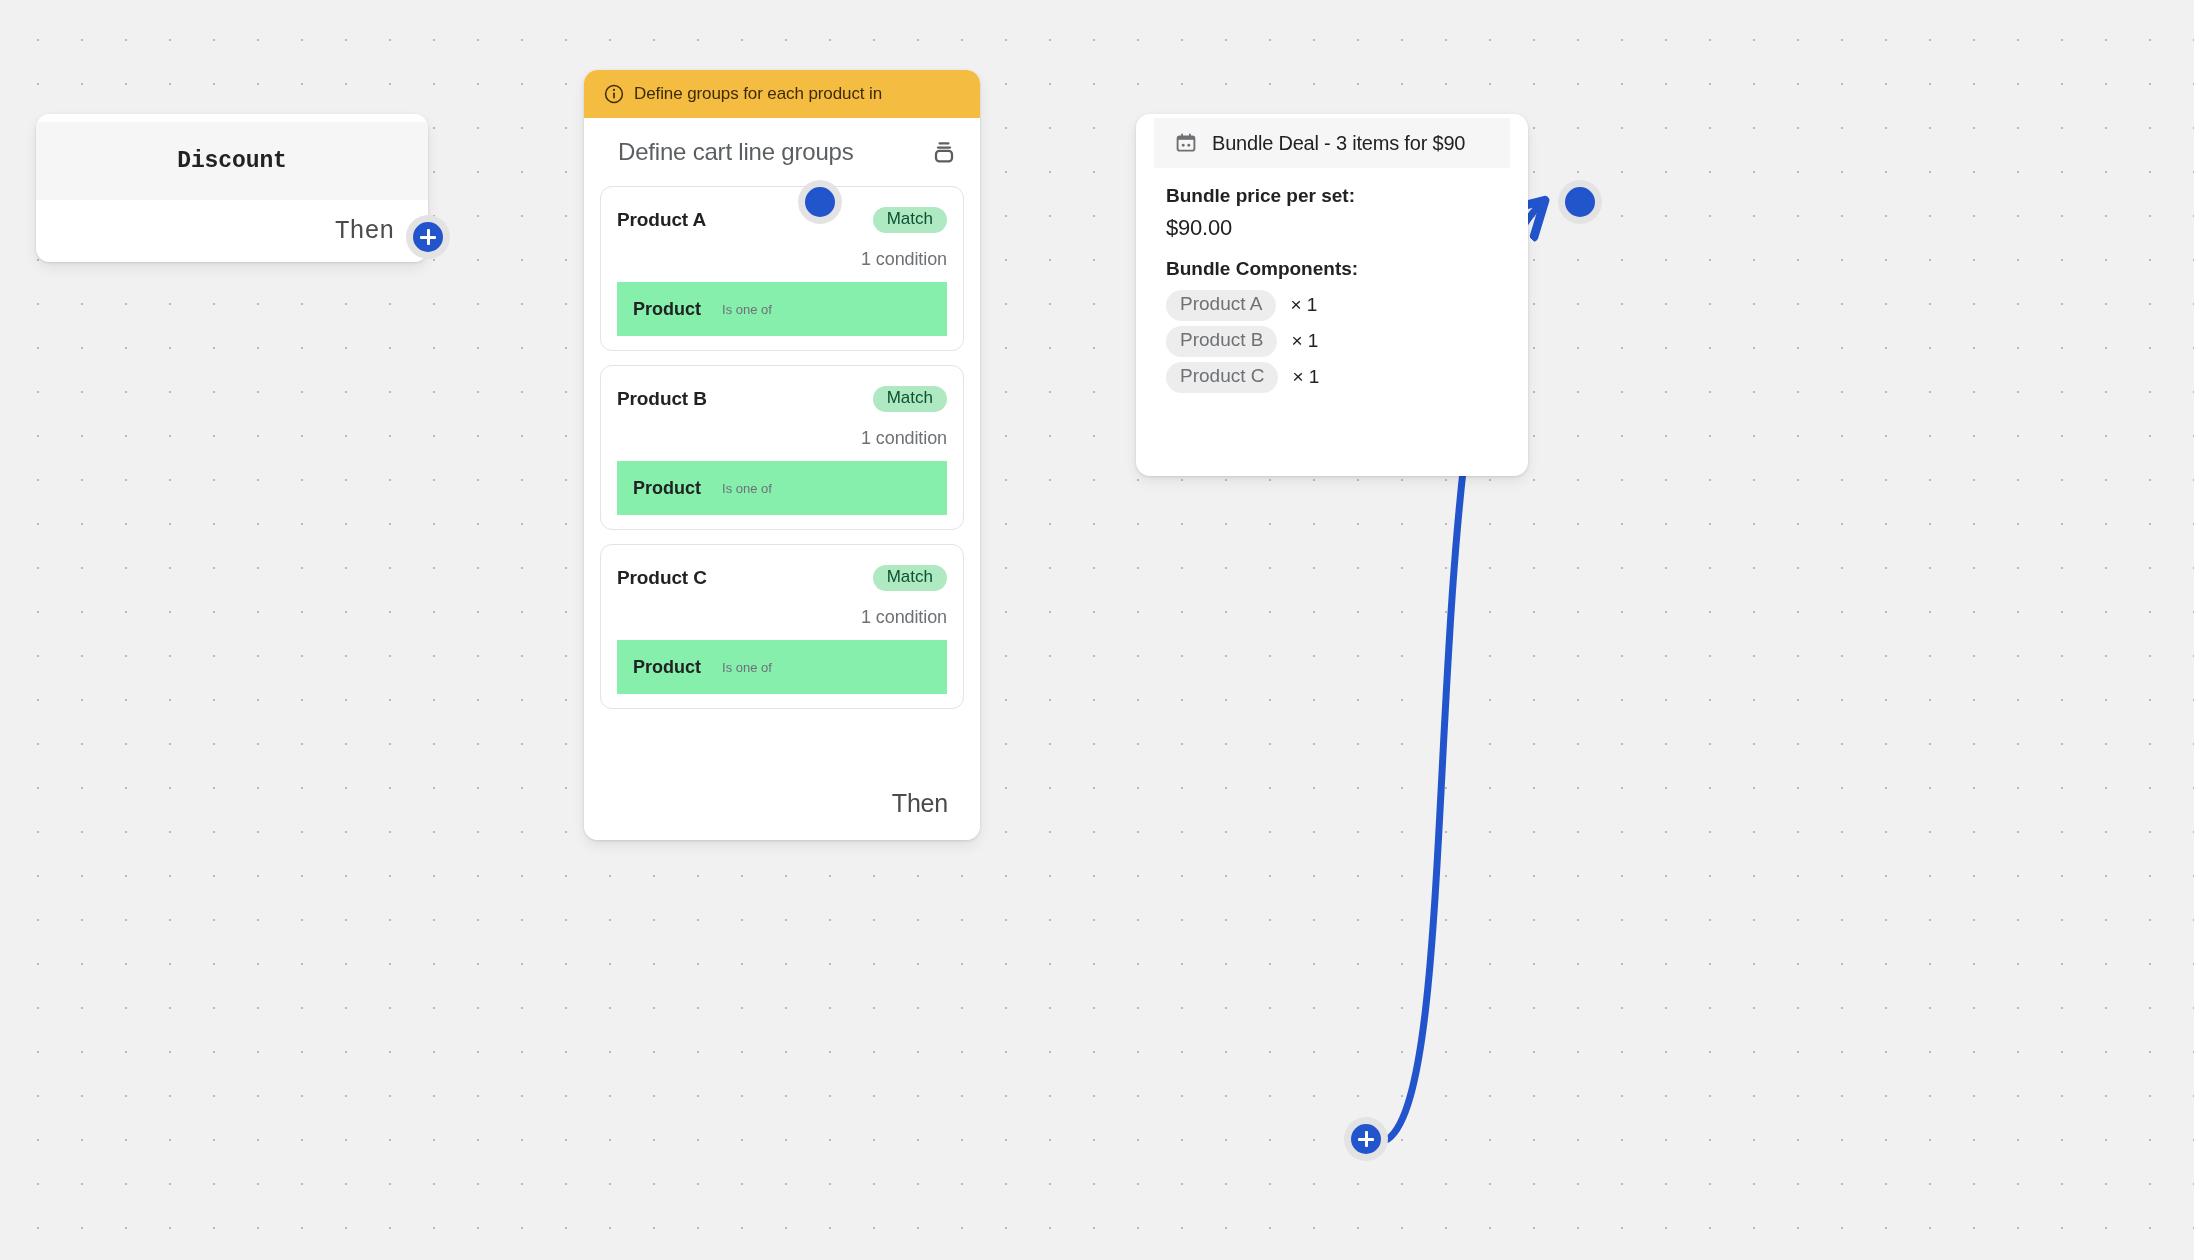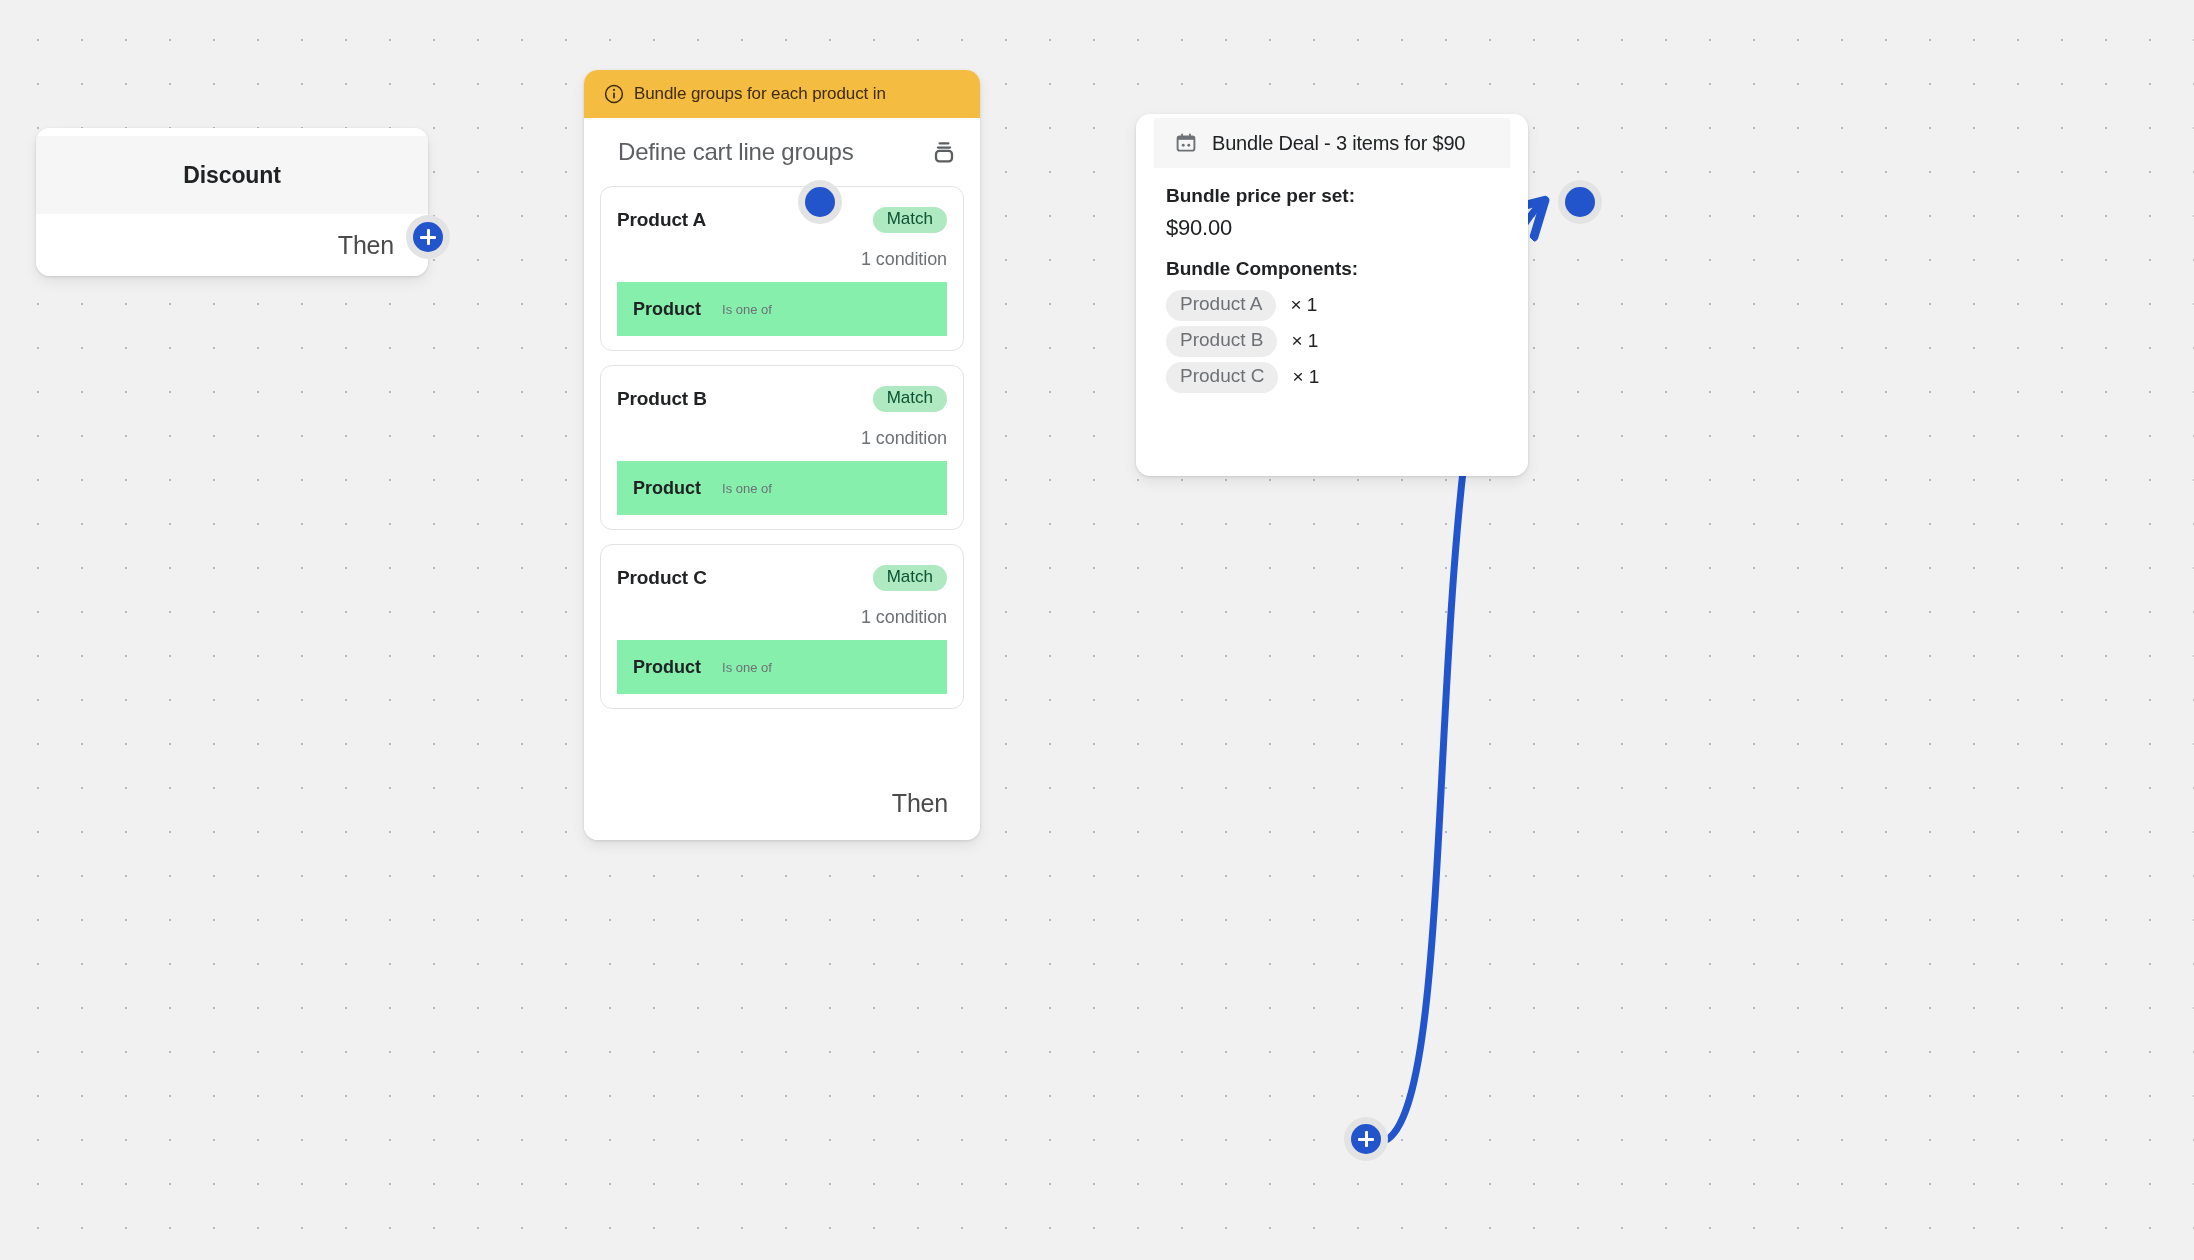--- a/index.html
+++ b/index.html
@@ -86,24 +86,25 @@
   .handle-plus .plus::before {
     left: 7px; top: 13.5px; width: 16px; height: 3px;
   }
   .handle-plus .plus::after {
     top: 7px; left: 13.5px; height: 16px; width: 3px;
   }
 
   
   #node-discount {
     left: 36px;
-    top: 128px;
+    top: 114px;
     width: 392px;
     height: 148px;
     overflow: hidden;
+    font-family: Liberation Mono, monospace;
   }
   #node-discount .disc-top-pad { height: 8px; background: #ffffff; }
   #node-discount .disc-header {
     background: #f6f6f7;
     height: 78px;
     display: flex;
     align-items: center;
     justify-content: center;
   }
   #node-discount .disc-title {
@@ -334,21 +335,21 @@
 
   <div class="node" id="node-groups">
     <div class="banner">
       <span class="info-icon">
         <svg width="20" height="20" viewBox="0 0 20 20">
           <circle cx="10" cy="10" r="8.4" fill="none" stroke="#3d2c06" stroke-width="1.5"></circle>
           <circle cx="10" cy="5.9" r="1.05" fill="#3d2c06"></circle>
           <rect x="9.15" y="8.4" width="1.7" height="6.2" rx="0.8" fill="#3d2c06"></rect>
         </svg>
       </span>
-      <span class="banner-text">Bundle groups for each product in</span>
+      <span class="banner-text">Define groups for each product in</span>
     </div>
 
     <div class="groups-body">
       <div class="groups-head">
         <span class="groups-title">Define cart line groups</span>
         <span class="stack-icon">
           <svg width="28" height="28" viewBox="0 0 28 28">
             <rect x="8.5" y="4.2" width="11" height="2.3" rx="1.1" fill="#5c5f62"></rect>
             <rect x="6.8" y="8.4" width="14.4" height="2.3" rx="1.1" fill="#5c5f62"></rect>
             <rect x="6" y="12.8" width="16" height="10.6" rx="3.4" fill="none" stroke="#5c5f62" stroke-width="2.3"></rect>

